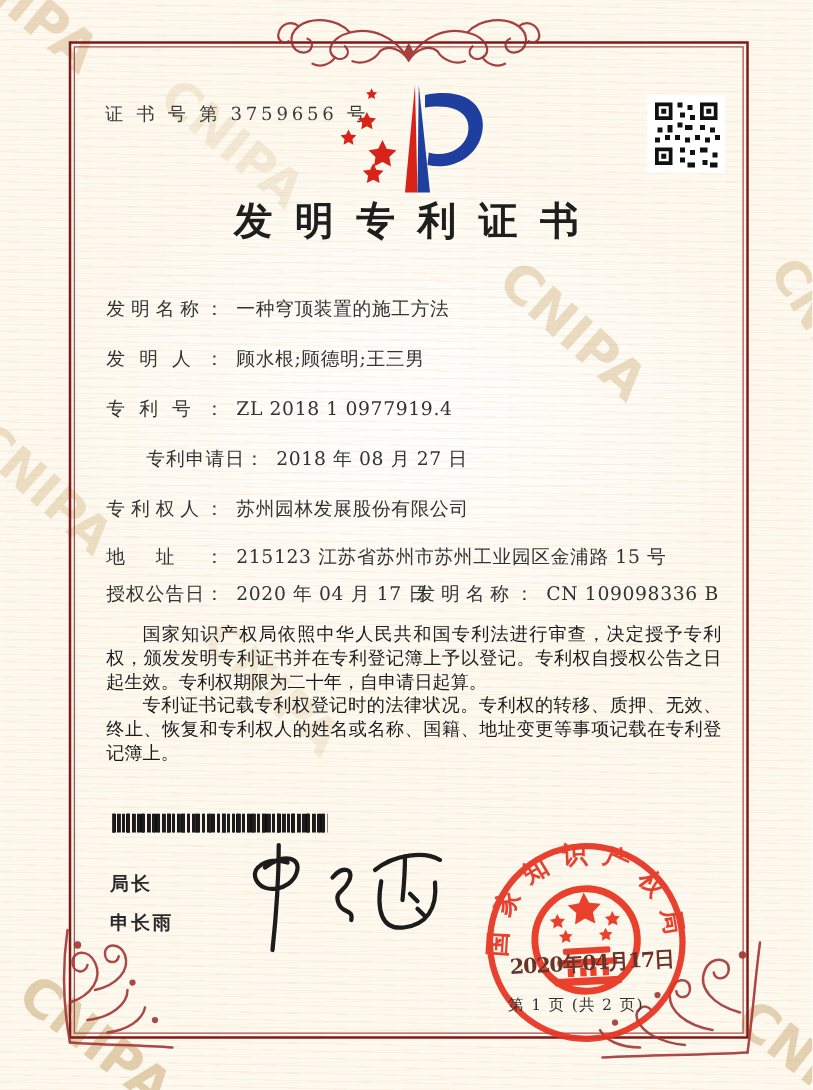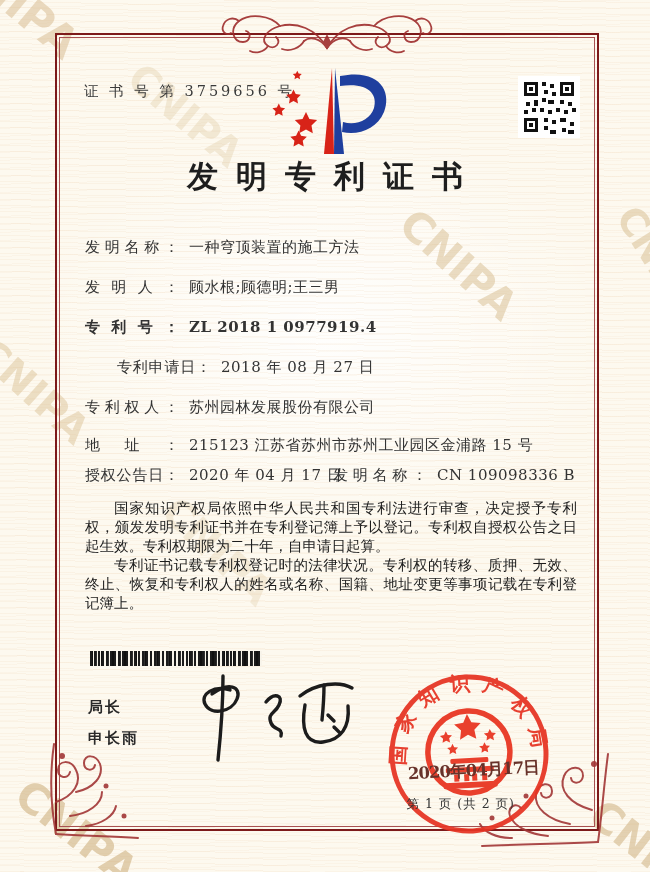--- a/index.html
+++ b/index.html
@@ -168,21 +168,21 @@
   </div>
 
   <div class="abs title">发明专利证书</div>
 
   <div class="field-row" style="top:238px;">
     <span class="field-label">发明名称：</span><span class="field-value">一种穹顶装置的施工方法</span>
   </div>
   <div class="field-row" style="top:278px;">
     <span class="field-label">发明人：</span><span class="field-value">顾水根;顾德明;王三男</span>
   </div>
-  <div class="field-row" style="top:318px;font-weight:bold;">
+  <div class="field-row" style="top:318px;">
     <span class="field-label">专利号：</span><span class="field-value">ZL 2018 1 0977919.4</span>
   </div>
   <div class="field-row" style="top:358px;margin-left:32px;">
     <span class="field-label">专利申请日：</span><span class="field-value">2018 年 08 月 27 日</span>
   </div>
   <div class="field-row" style="top:398px;">
     <span class="field-label">专利权人：</span><span class="field-value">苏州园林发展股份有限公司</span>
   </div>
   <div class="field-row" style="top:436px;">
     <span class="field-label">地址：</span><span class="field-value">215123 江苏省苏州市苏州工业园区金浦路 15 号</span>

